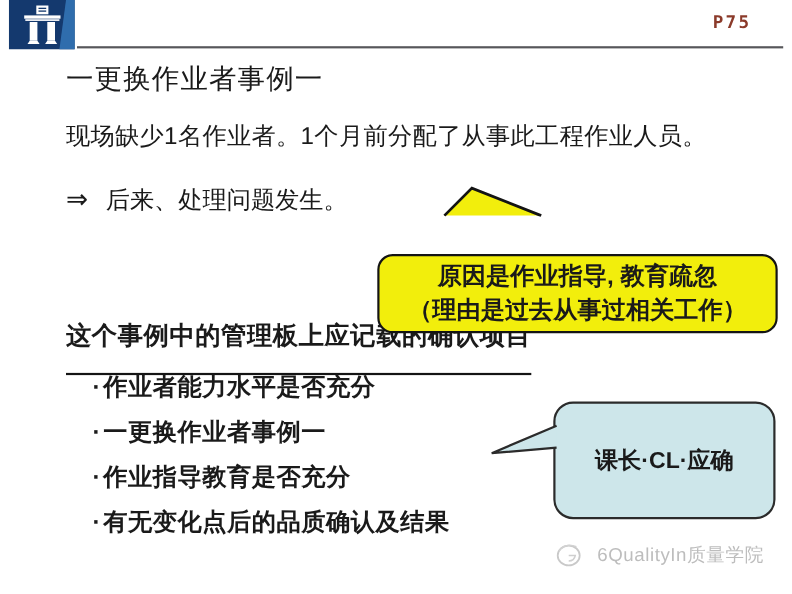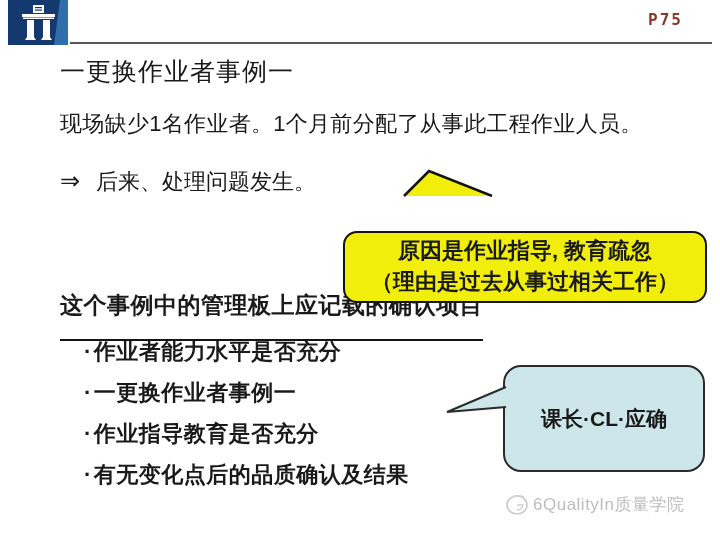--- a/index.html
+++ b/index.html
@@ -40,21 +40,21 @@
   
   .callout-cyan{
     position:absolute;left:503px;top:365px;width:198px;height:103px;
     background:#cde6ea;border:2px solid #2b2b2b;border-radius:18px;
     display:flex;flex-direction:column;justify-content:center;align-items:center;
     font-size:21px;font-weight:700;line-height:1.5;z-index:2;
   }
   .callout-cyan-tail{position:absolute;left:444px;top:381px;z-index:3;}
   
   .watermark{
-    position:absolute;left:504px;top:491px;display:flex;align-items:center;gap:3px;
+    position:absolute;left:504px;top:491px;display:flex;align-items:center;gap:13px;
     color:#bdbdbd;font-size:17px;letter-spacing:0.5px;
   }
 </style>
 </head>
 <body>
 
 <div class="slide">
 
   <div class="logo-block">
     <svg width="60" height="45" viewBox="0 0 60 45">

